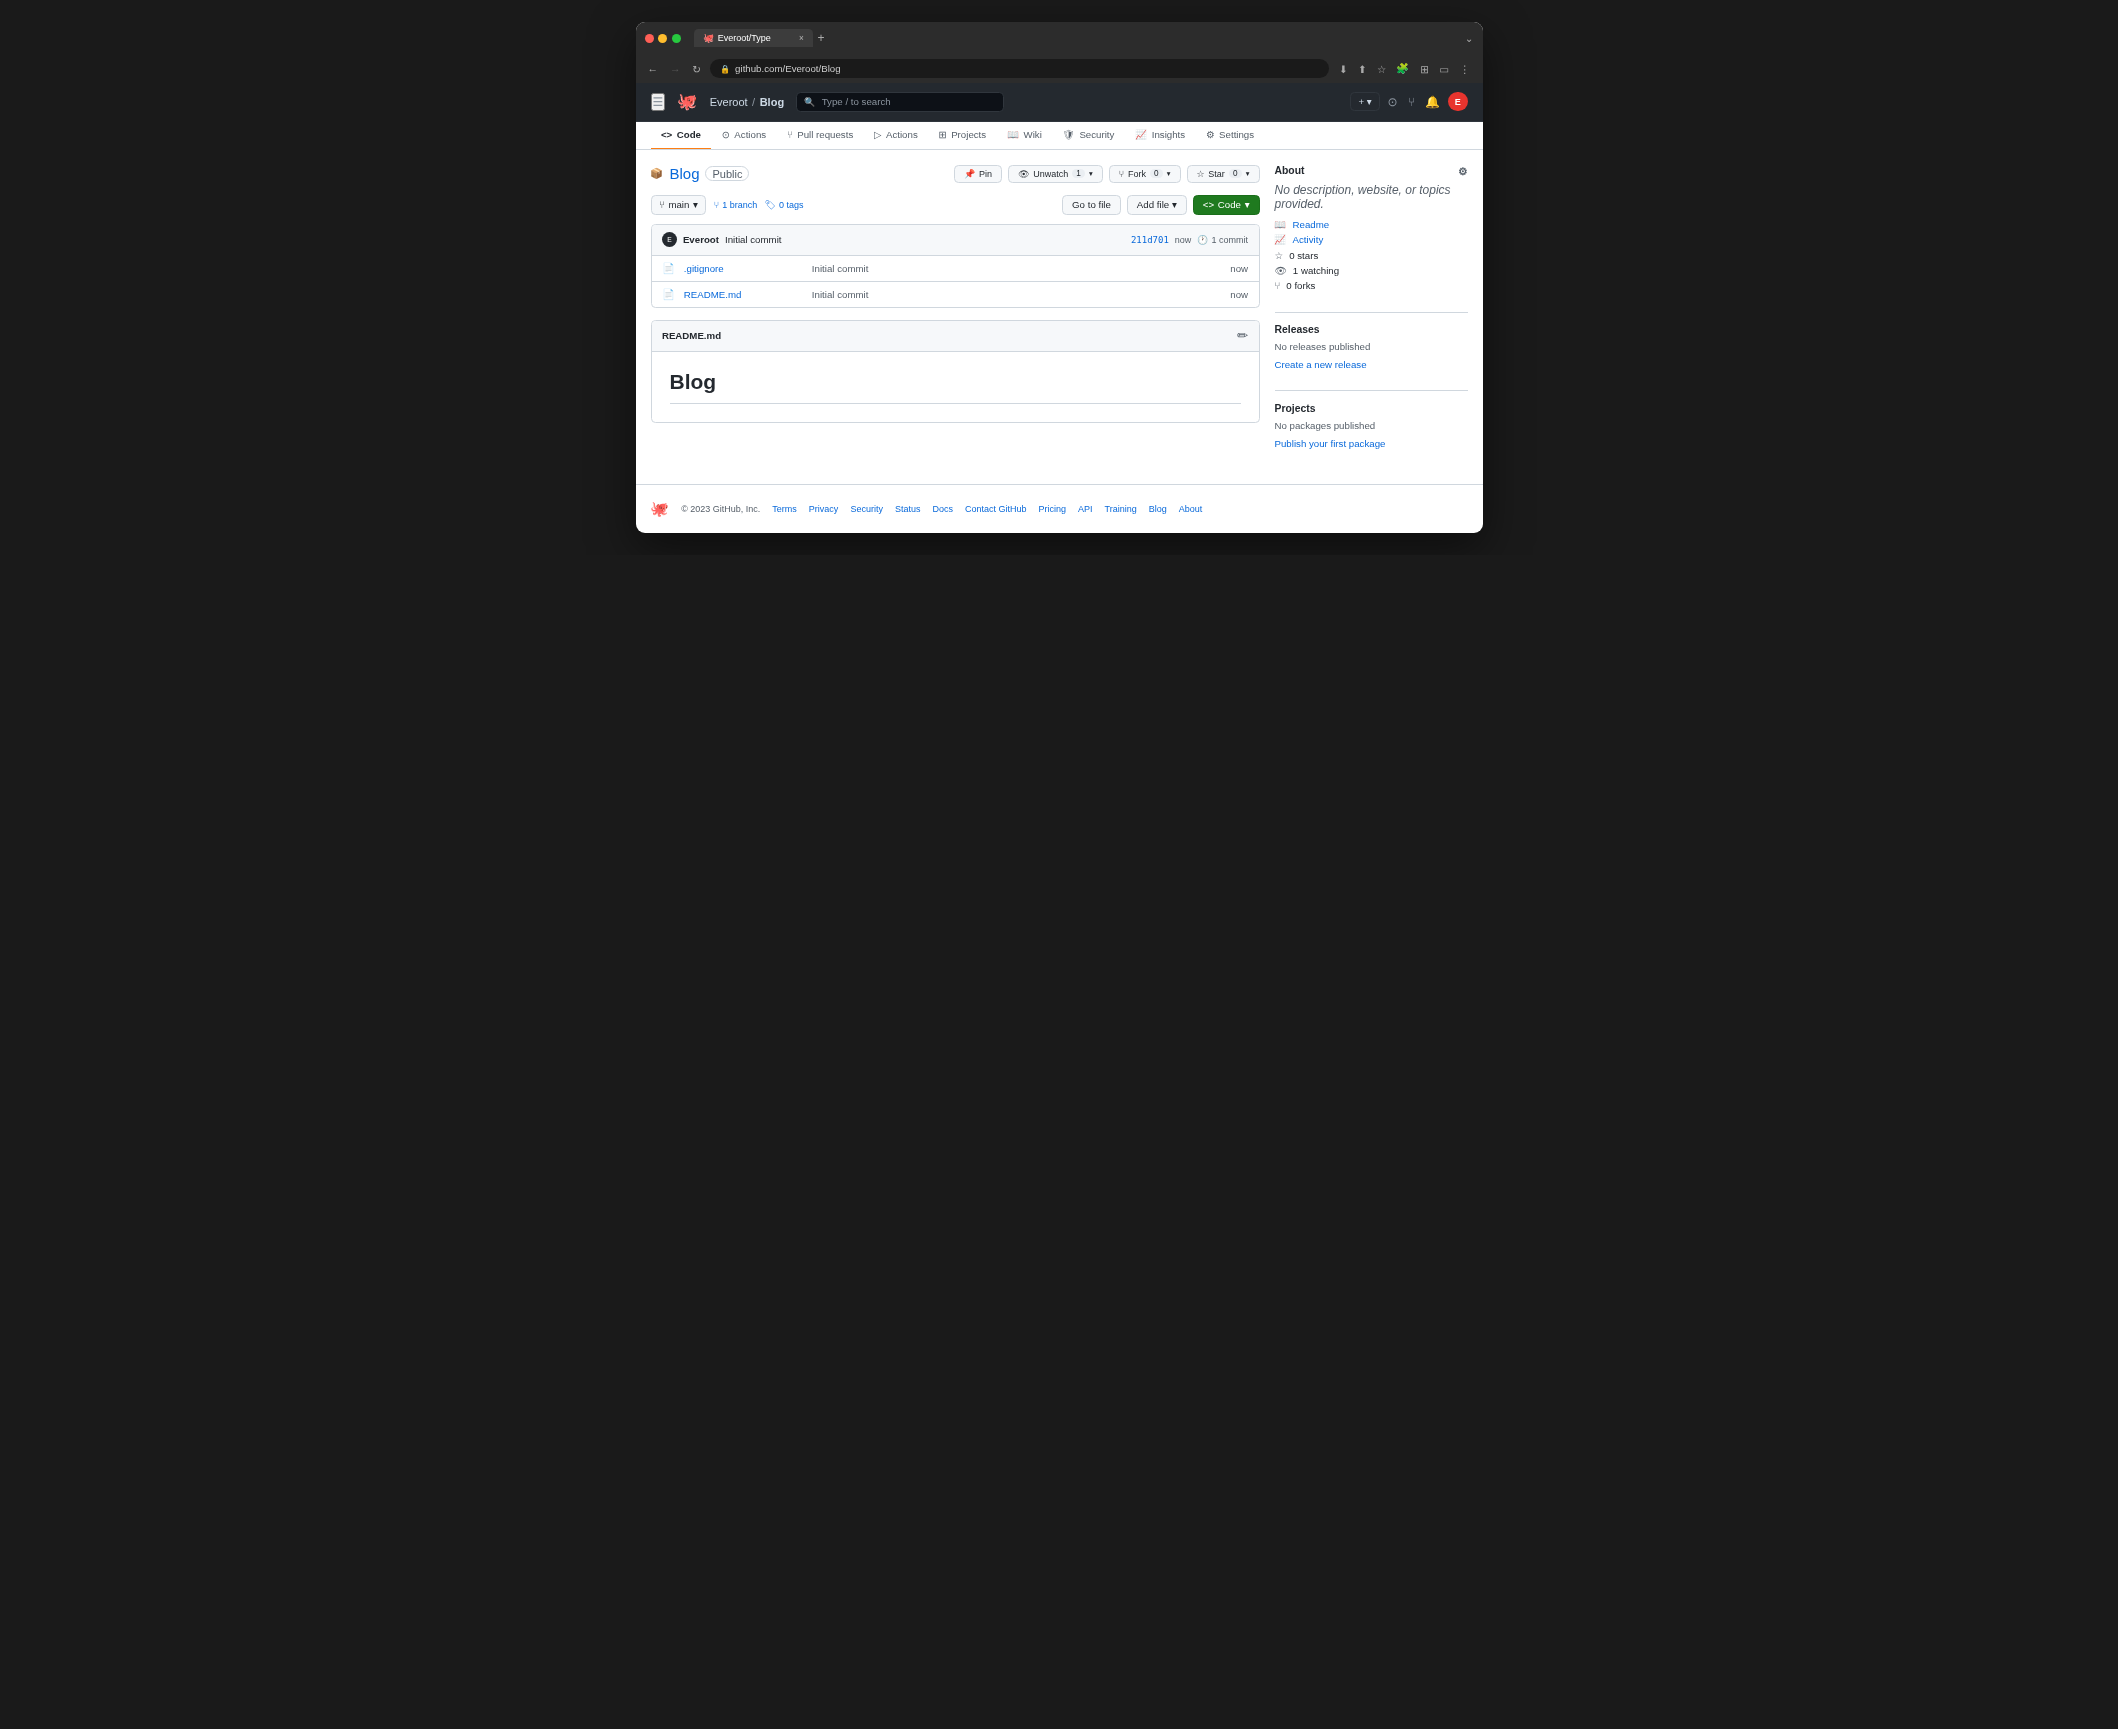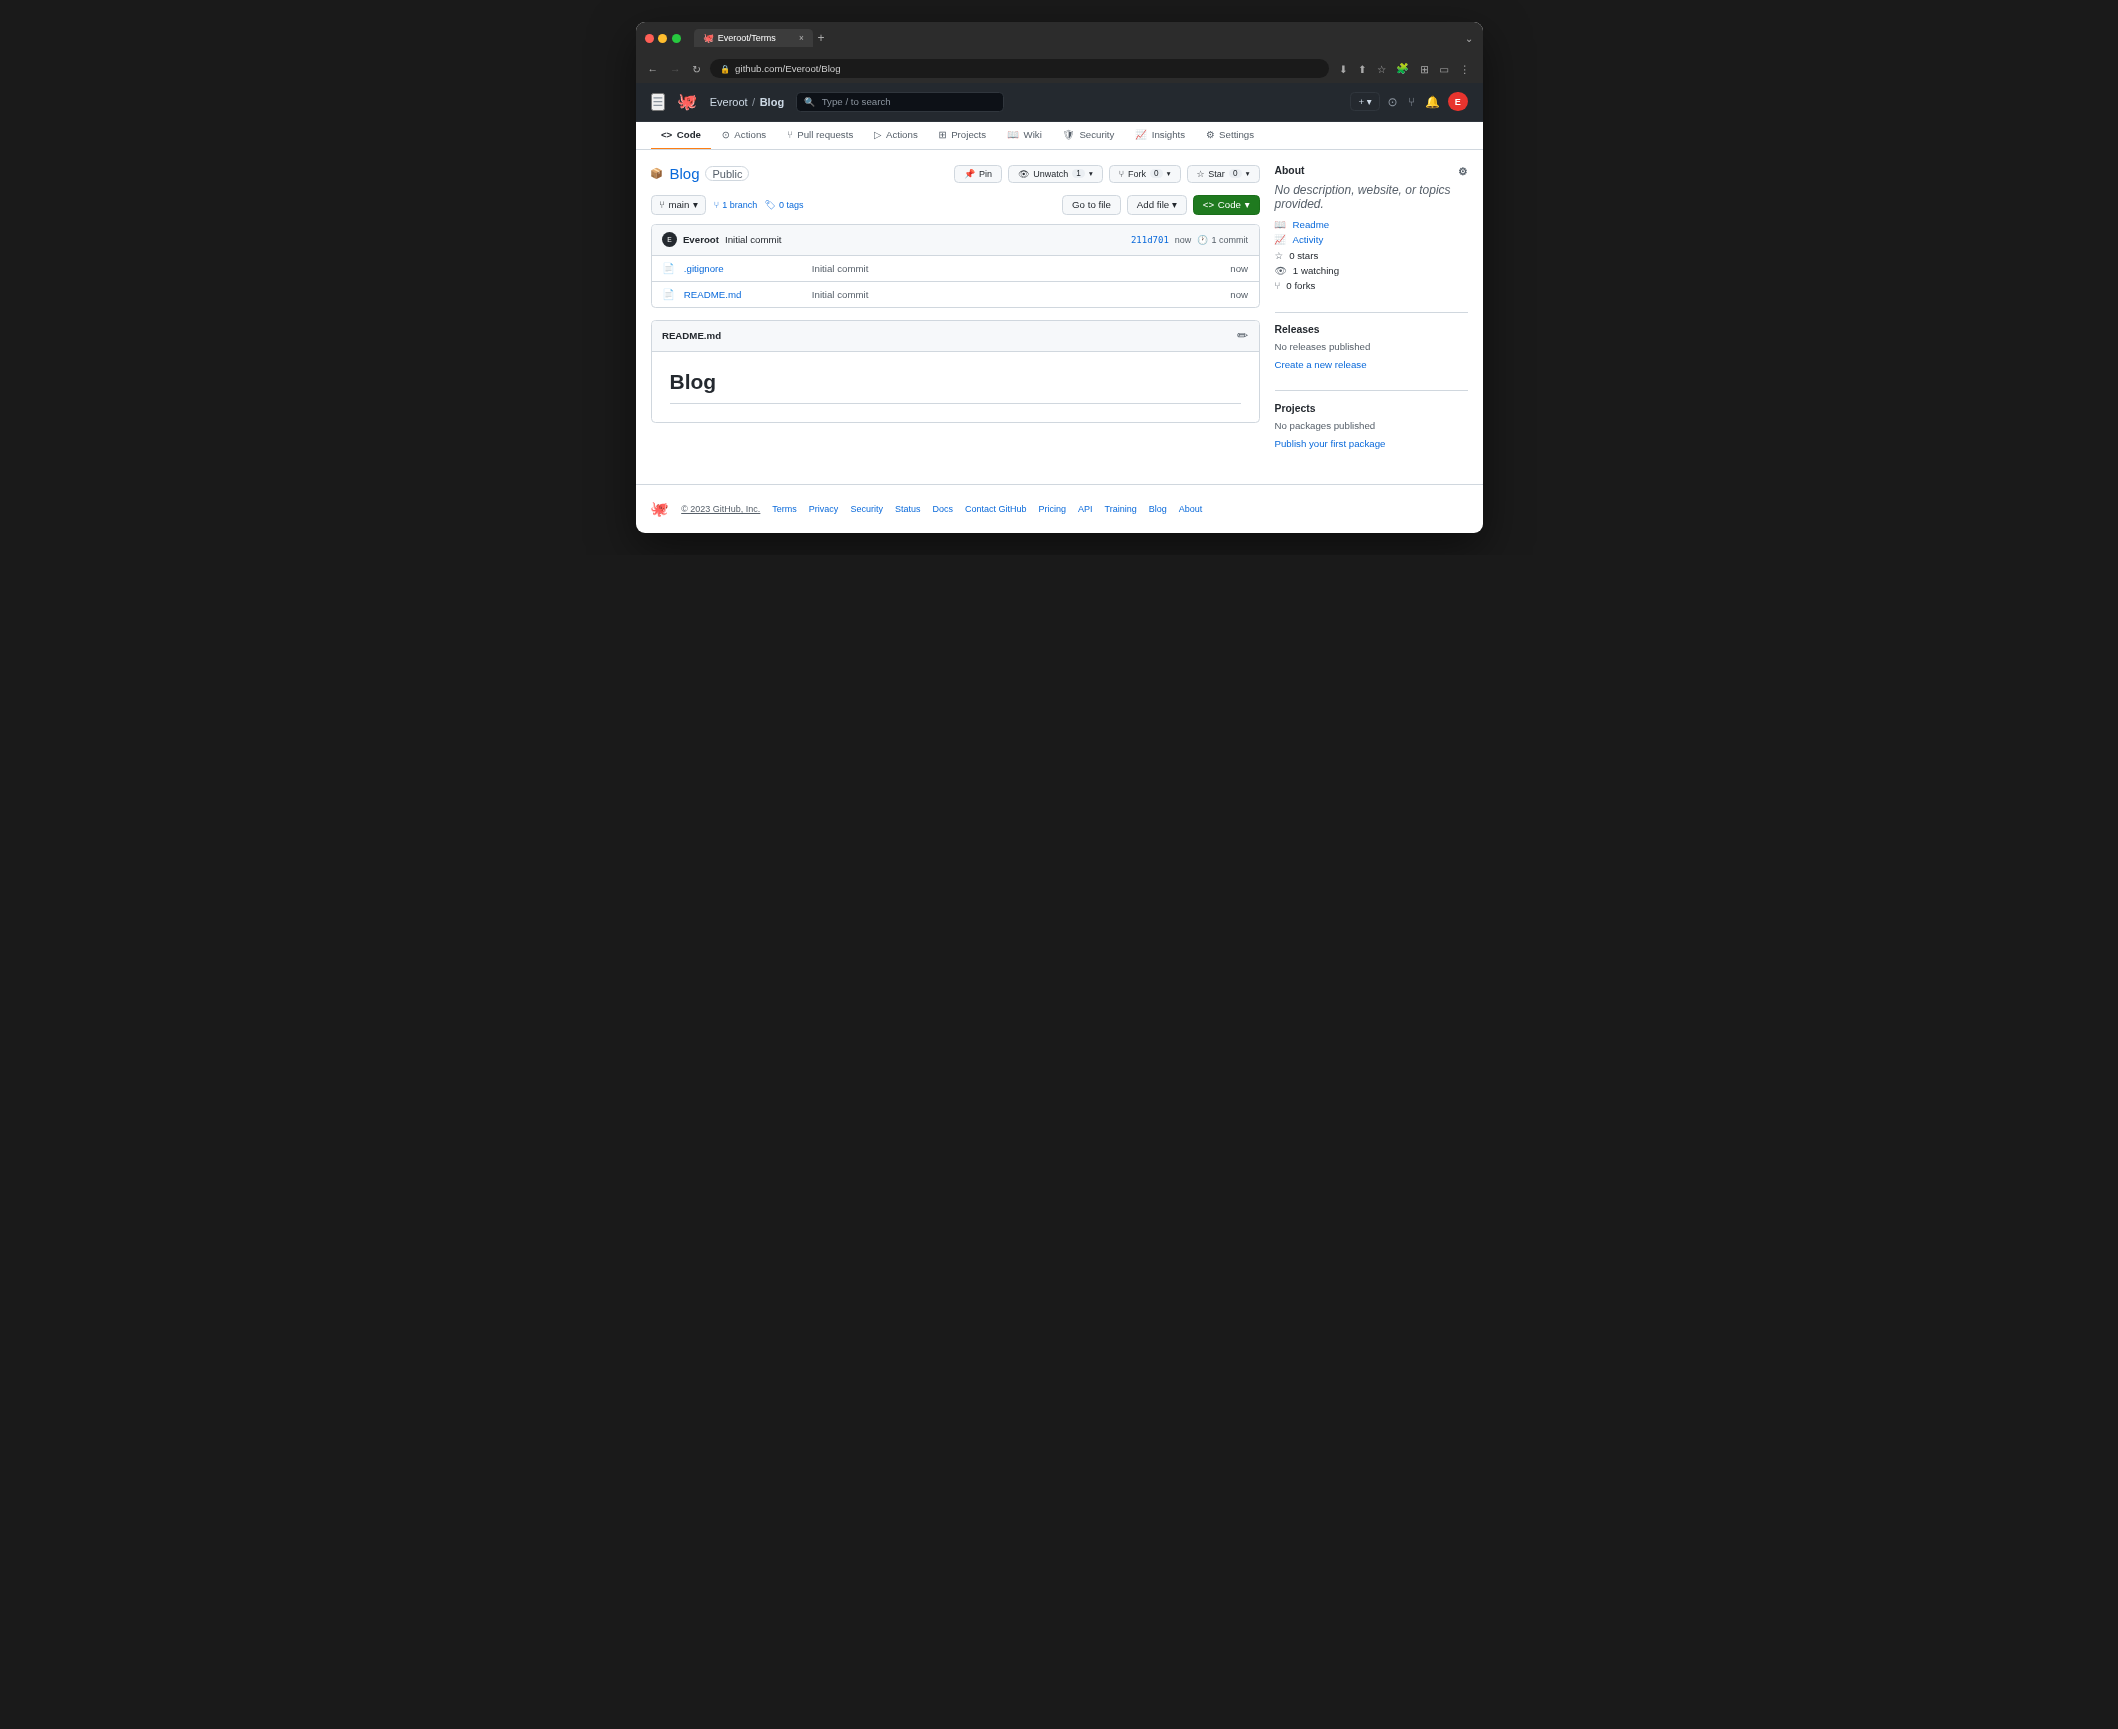--- a/index.html
+++ b/index.html
@@ -334,38 +334,38 @@
       border-top: 0.7px solid #d0d7de;
       padding: 15px;
       display: flex;
       align-items: center;
       gap: 12px;
       font-size: 9px;
       color: #57606a;
       flex-wrap: wrap;
     }
     .footer-logo { color: #57606a; font-size: 15px; }
-    .footer-copyright { color: #57606a; text-decoration: underline; }
+    .footer-copyright { color: #57606a; }
     .footer-link { color: #0969da; text-decoration: none; }
   </style>
 </head>
 <body>
 
 <div class="browser-window">
 
   <div class="browser-chrome">
     <div class="traffic-lights">
       <div class="tl tl-red"></div>
       <div class="tl tl-yellow"></div>
       <div class="tl tl-green"></div>
     </div>
     <div class="tab-bar">
       <div class="browser-tab">
         <span class="tab-icon">🐙</span>
-        <span>Everoot/Terms</span>
+        <span>Everoot/Type</span>
         <span class="tab-close">×</span>
       </div>
       <span class="tab-new">+</span>
     </div>
     <span class="tab-expand">⌄</span>
   </div>
 
   <div class="nav-bar">
     <button class="nav-btn">←</button>
     <button class="nav-btn" disabled="">→</button>

